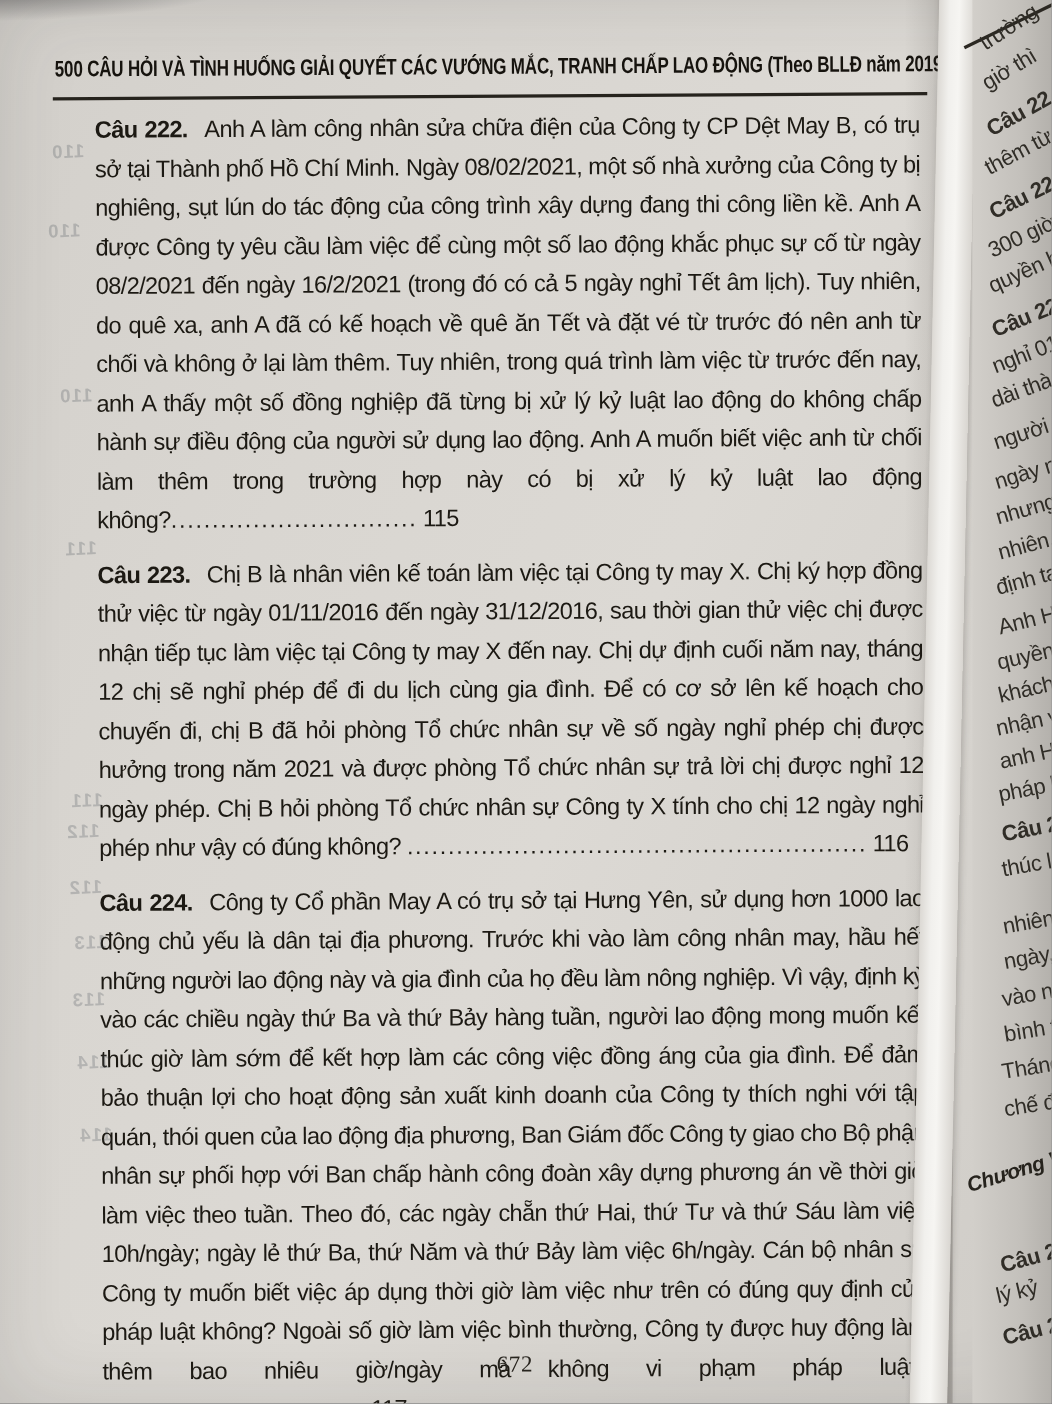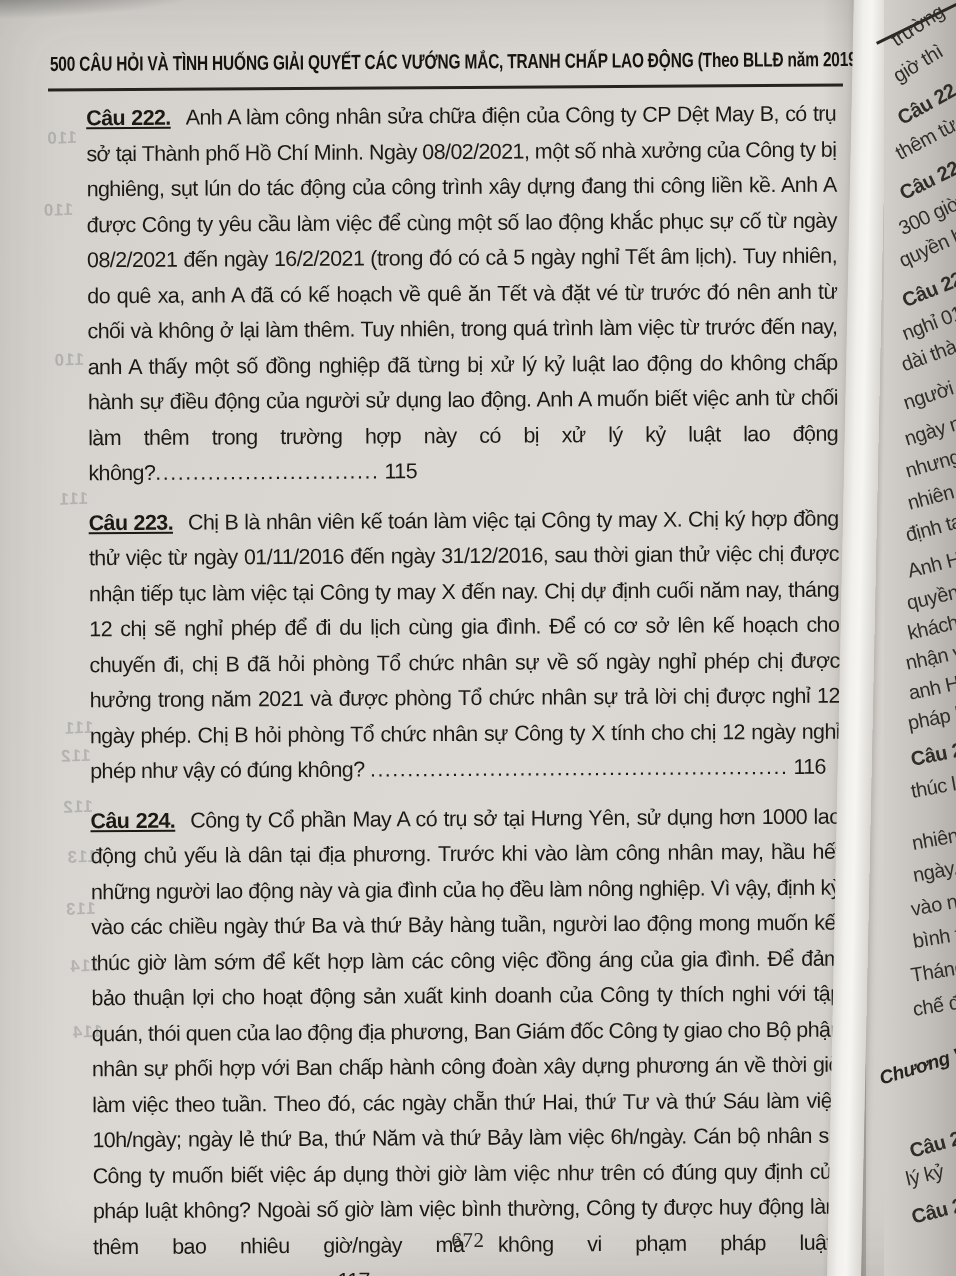--- a/index.html
+++ b/index.html
@@ -19,21 +19,21 @@
     font-weight:bold;font-size:15.5px;letter-spacing:-.2px;color:#16130e;
     white-space:nowrap;transform:scale(1,1.32);transform-origin:center top;
   }
   .header-rule{position:absolute;left:48px;top:86px;width:795px;height:2.5px;background:#26231d;}
   .toc{
     position:absolute;left:86px;top:99px;width:750px;
     color:#1c1913;font-size:21.5px;line-height:35.5px;letter-spacing:-.6px;
     text-align:justify;
   }
   .entry{margin:0 0 14px 0;}
-  .entry .lbl{font-weight:bold;margin-right:15px;text-decoration:underline;}
+  .entry .lbl{font-weight:bold;margin-right:15px;}
   .entry .dots{letter-spacing:1.5px;}
   .entry .pg{padding-left:5px;}
   .folio{
     position:absolute;left:86px;top:1228px;width:750px;text-align:center;
     font-family:"Liberation Serif",serif;font-size:21px;color:#28251f;letter-spacing:.5px;
   }
   .ghost{
     position:absolute;font-size:17px;font-weight:bold;color:rgba(75,82,90,.26);
     transform:scaleX(-1) rotate(2deg);letter-spacing:1px;
   }

